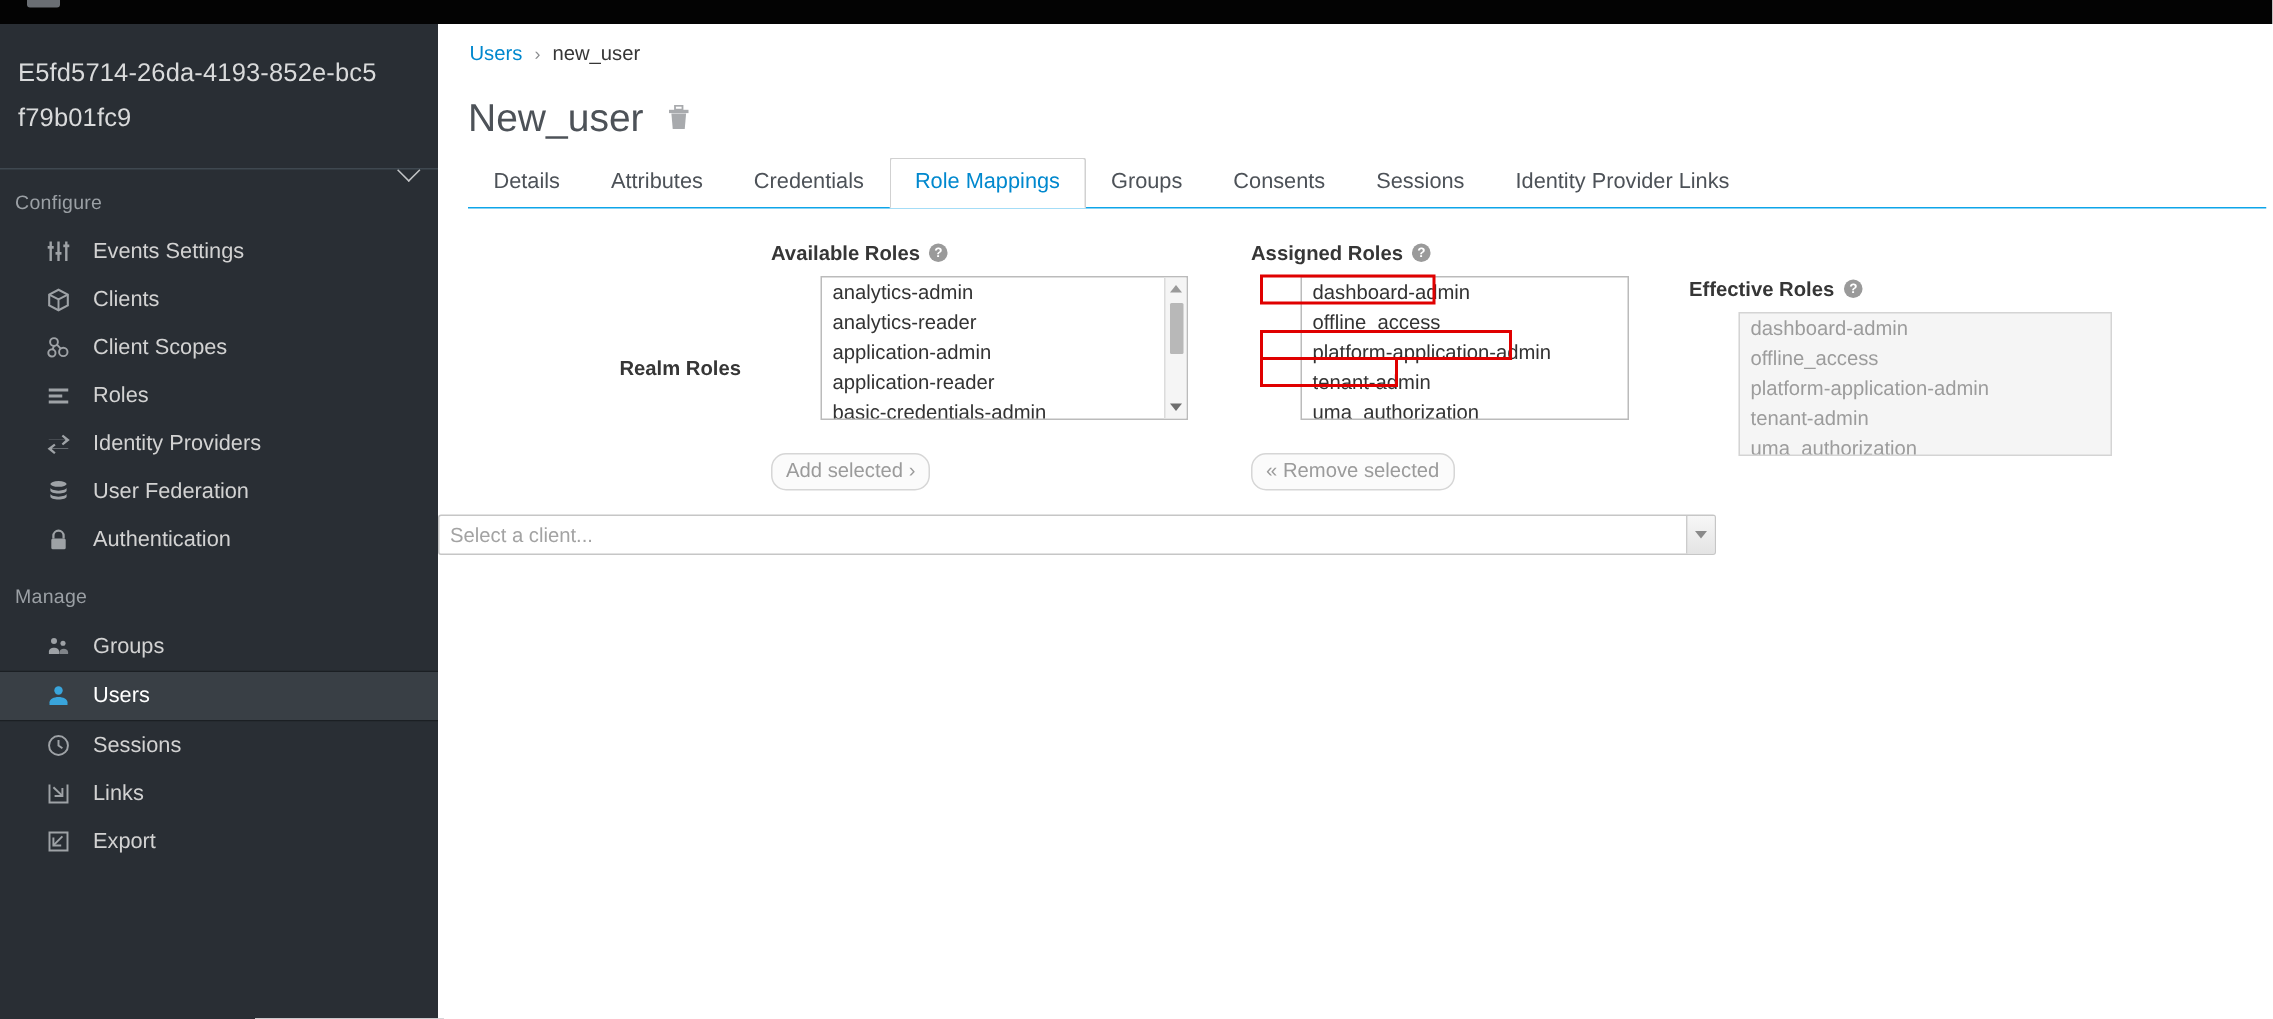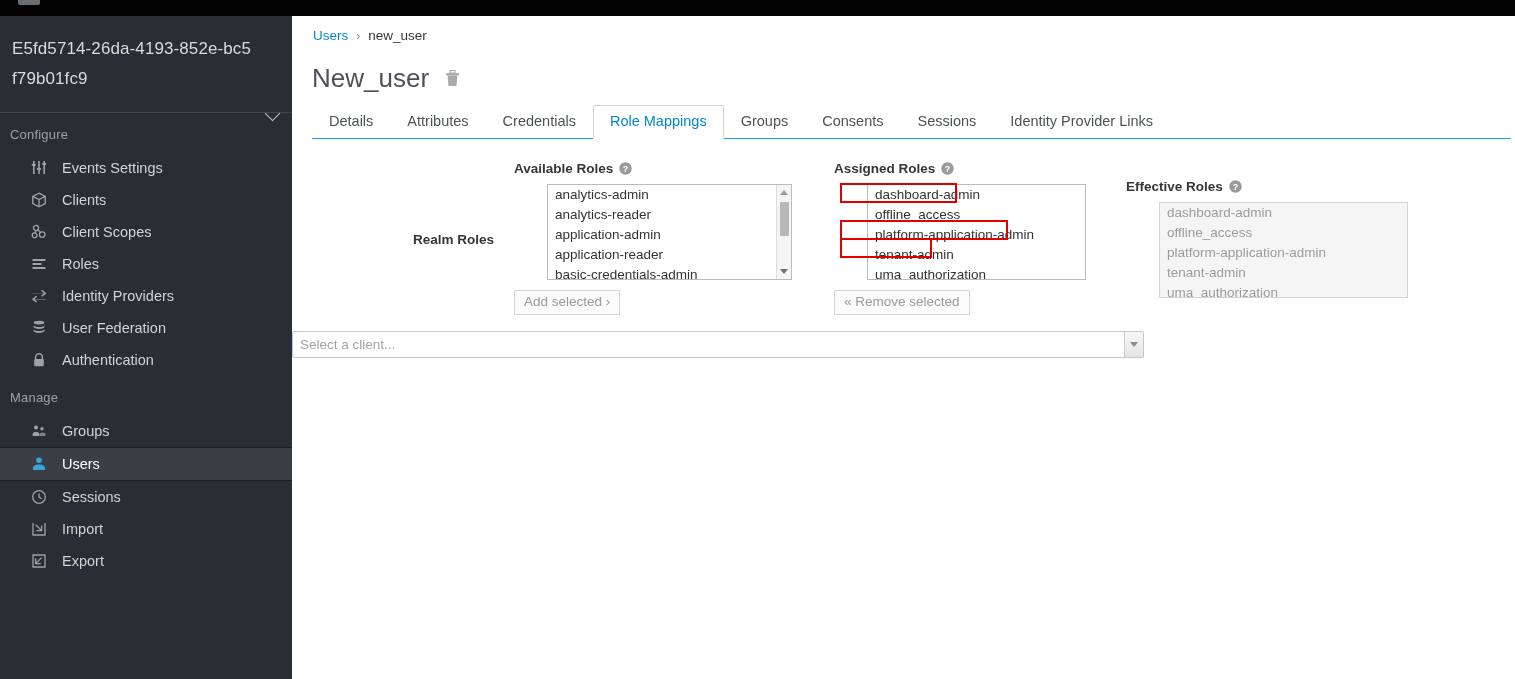--- a/index.html
+++ b/index.html
@@ -242,27 +242,27 @@
   .lb-arrow.down { bottom: 5px; border-top: 5px solid #6f6f6f; }
   .lb-thumb {
     position: absolute;
     left: 3px; top: 17px;
     width: 9px; height: 34px;
     background: #b8b8b8;
     border-radius: 1px;
   }
 
   .btn-sm {
-    margin-top: 10px;
+    margin-top: 22px;
     display: inline-block;
     font-size: 13.5px;
     color: #9b9b9b;
     background: #fbfbfb;
     border: 1px solid #d6d6d6;
-    border-radius: 0;
+    border-radius: 10px;
     padding: 3px 9px 4px 9px;
     line-height: 16px;
     cursor: default;
     white-space: nowrap;
   }
 
   
   .hl-box {
     position: absolute;
     border: 2px solid #e00000;
@@ -453,21 +453,21 @@
     <div class="nav-item">
       <span class="nav-icon">
         <svg width="16" height="16" viewBox="0 0 16 16">
             <g fill="none" stroke="#9ea2a6" stroke-width="1.3">
               <path d="M14 2v12H2V2"></path>
               <path d="M10.6 4.4v5.2H5.4"></path>
               <path d="M10.6 9.6 4.6 3.8"></path>
             </g>
           </svg>
       </span>
-      <span class="nav-label">Import</span>
+      <span class="nav-label">Links</span>
     </div>
 
     <div class="nav-item">
       <span class="nav-icon">
         <svg width="16" height="16" viewBox="0 0 16 16">
             <g fill="none" stroke="#9ea2a6" stroke-width="1.3">
               <path d="M2 2h12v12H2z"></path>
               <path d="M4.6 5.4v5.2h5.2"></path>
               <path d="M4.6 10.6l6-6"></path>
             </g>

